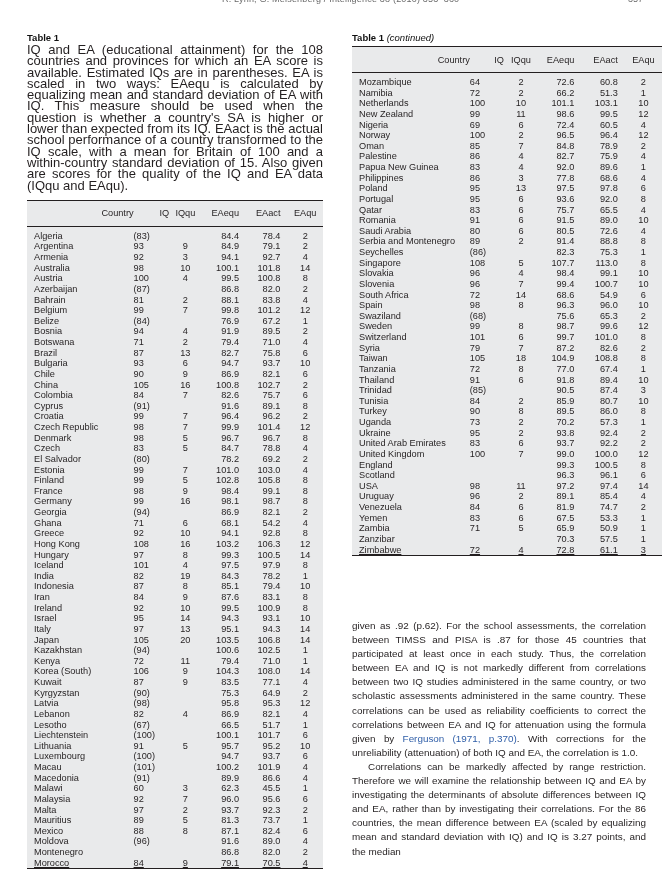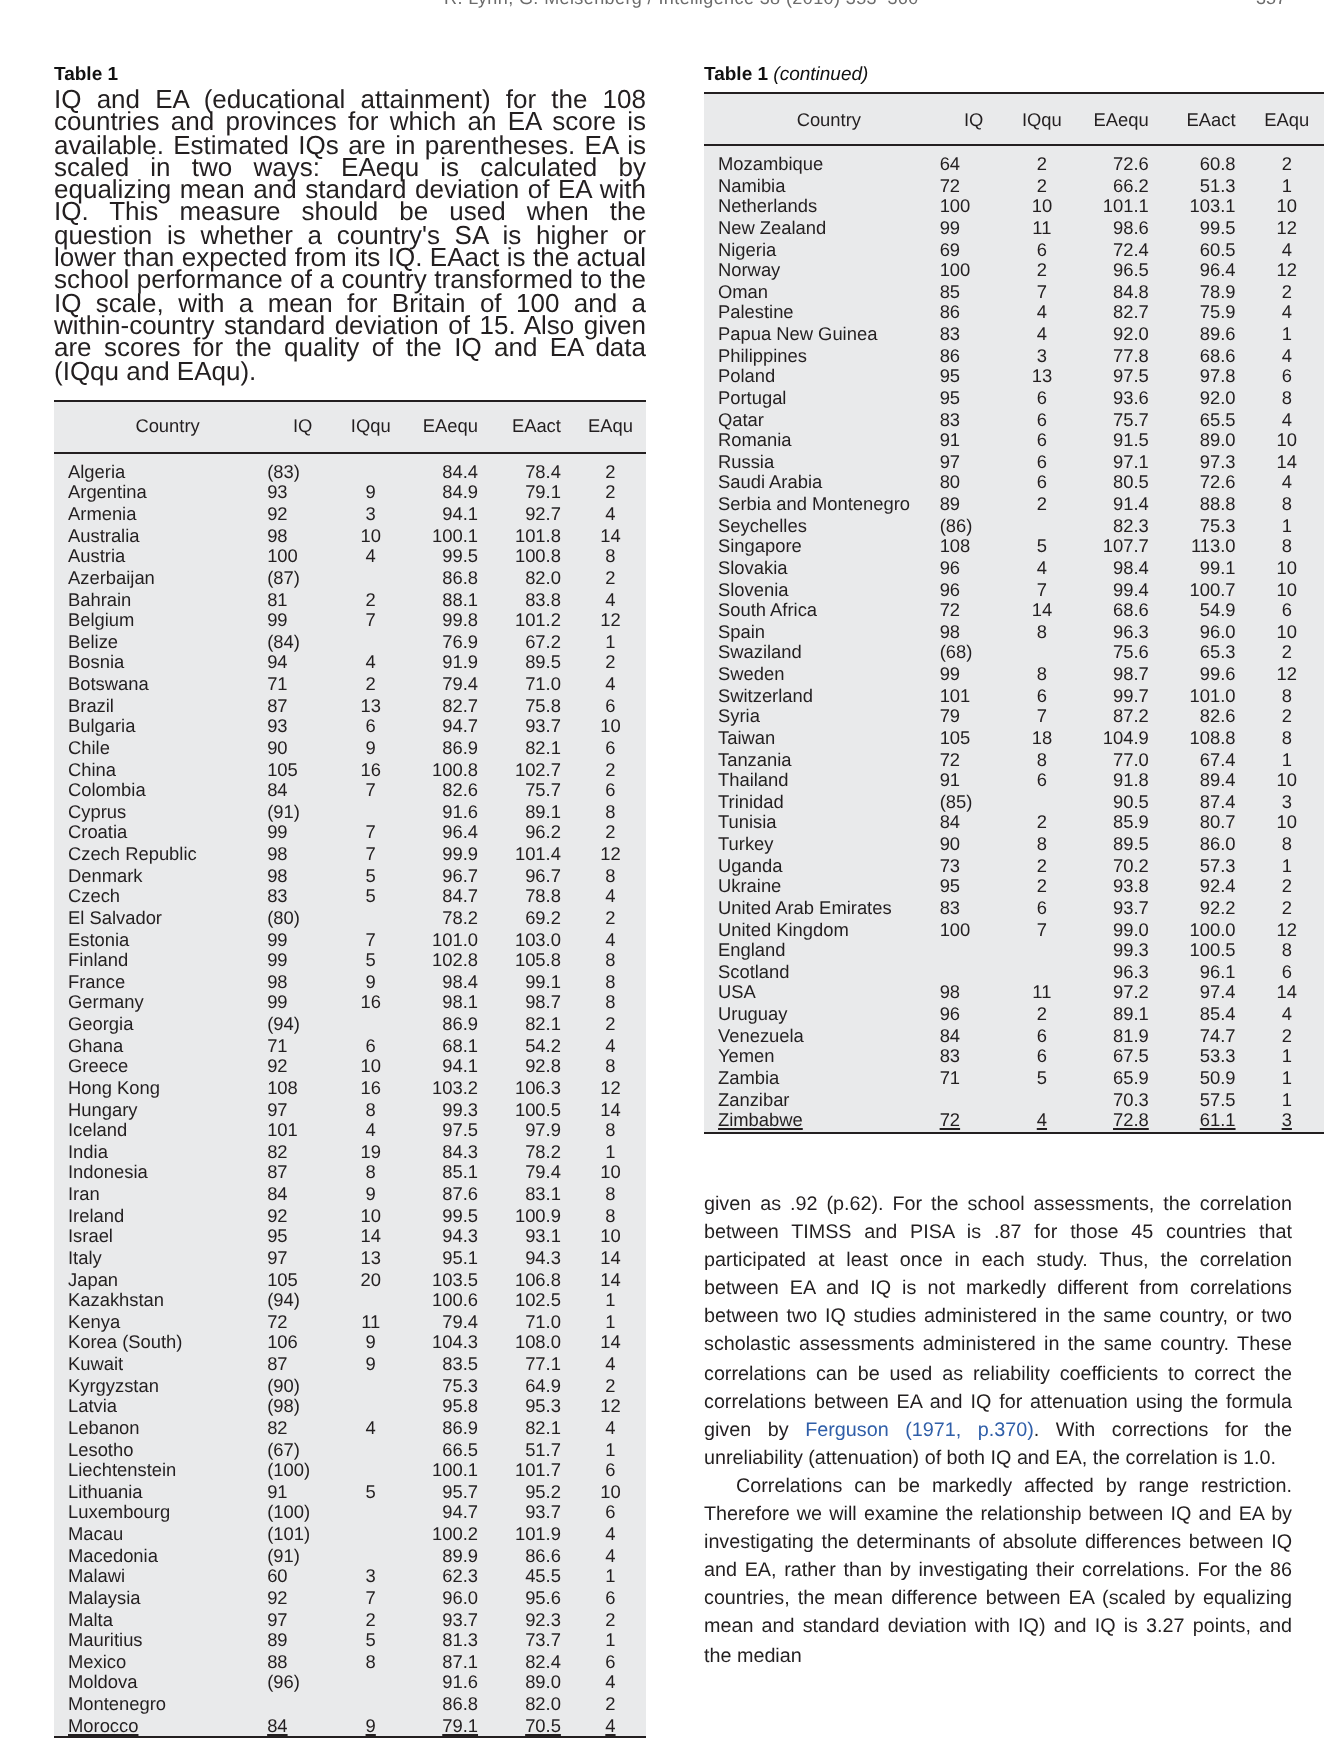--- a/index.html
+++ b/index.html
@@ -18,36 +18,36 @@
 
   .caption-label { font-weight: bold; font-size: 9.5px; line-height: 12px; color: #111; margin-top: 16px; }
   .caption-label .cont { font-weight: normal; font-style: italic; }
   .caption-text { font-size: 13px; line-height: 11.3px; color: #231f20; text-align: justify; }
 
   table.data {
     border-collapse: collapse; width: 100%; background: #e9eaeb;
     font-size: 9.2px; color: #231f20;
   }
   table.data thead th {
-    font-weight: normal; text-align: center; height: 26px; padding: 0 0 0 7px;
+    font-weight: normal; text-align: right; height: 26px; padding: 0 0 0 7px;
     border-top: 1.3px solid #231f20; border-bottom: 1.3px solid #231f20;
   }
   table.data tbody td { height: 10.62px; line-height: 10.62px; padding: 0 0 0 7px; white-space: nowrap; }
   table.data tbody tr:first-child td { padding-top: 4px; height: 14.6px; margin-top: 28px; }
   table.data tbody tr:last-child td { border-bottom: 1.3px solid #231f20; text-decoration: underline; }
   table.data td.num, table.data th.num { text-align: right; padding-right: 7px; padding-left: 0; }
   table.data td.ctr, table.data th.ctr { text-align: center; padding-left: 0; }
   table.data td.iq { padding-left: 0; }
   tr.selected td span { background: #9cb7d0; color: #1f3556; }
 
   .left-table { margin-top: 9px; }
   .right-table { margin-top: 2px; }
 
   .body-text {
-    position: absolute; left: 352px; top: 596px; width: 294px;
+    position: absolute; left: 352px; top: 619px; width: 294px;
     font-size: 9.9px; line-height: 14.1px; color: #231f20; text-align: justify;
   }
   .body-text p.indent { text-indent: 16px; }
   .body-text a { color: #2f5ea8; text-decoration: none; }
 </style>
 </head>
 <body>
 
 <div class="running-head">
   <span class="rh-title">R. Lynn, G. Meisenberg / Intelligence 38 (2010) 353–360</span>
@@ -676,28 +676,20 @@
         </tr>
         <tr>
           <td><span>Romania</span></td>
           <td class="iq"><span>91</span></td>
           <td class="ctr"><span>6</span></td>
           <td class="num"><span>91.5</span></td>
           <td class="num"><span>89.0</span></td>
           <td class="ctr"><span>10</span></td>
         </tr>
         <tr>
-          <td><span>Russia</span></td>
-          <td class="iq"><span>97</span></td>
-          <td class="ctr"><span>6</span></td>
-          <td class="num"><span>97.1</span></td>
-          <td class="num"><span>97.3</span></td>
-          <td class="ctr"><span>14</span></td>
-        </tr>
-        <tr>
           <td><span>Saudi Arabia</span></td>
           <td class="iq"><span>80</span></td>
           <td class="ctr"><span>6</span></td>
           <td class="num"><span>80.5</span></td>
           <td class="num"><span>72.6</span></td>
           <td class="ctr"><span>4</span></td>
         </tr>
         <tr>
           <td><span>Serbia and Montenegro</span></td>
           <td class="iq"><span>89</span></td>

